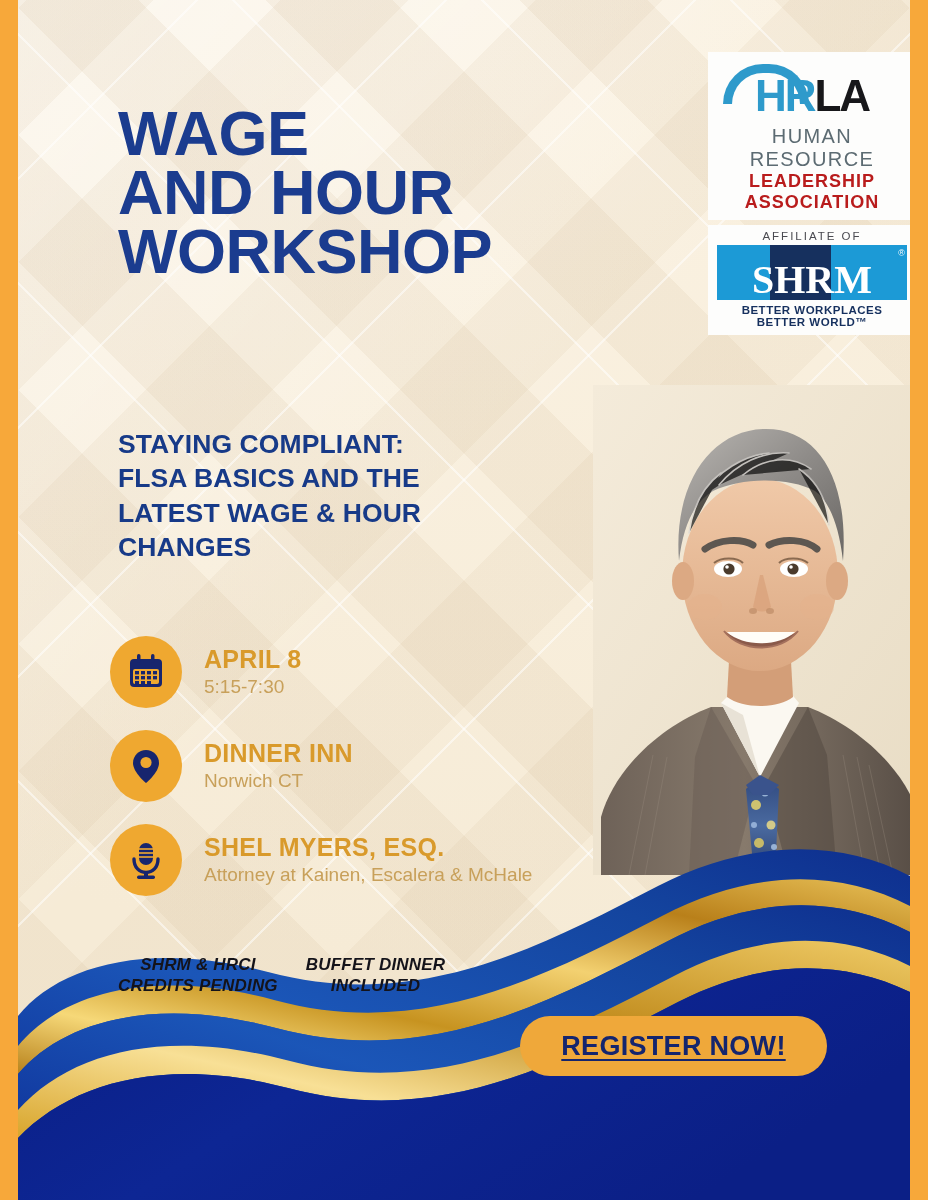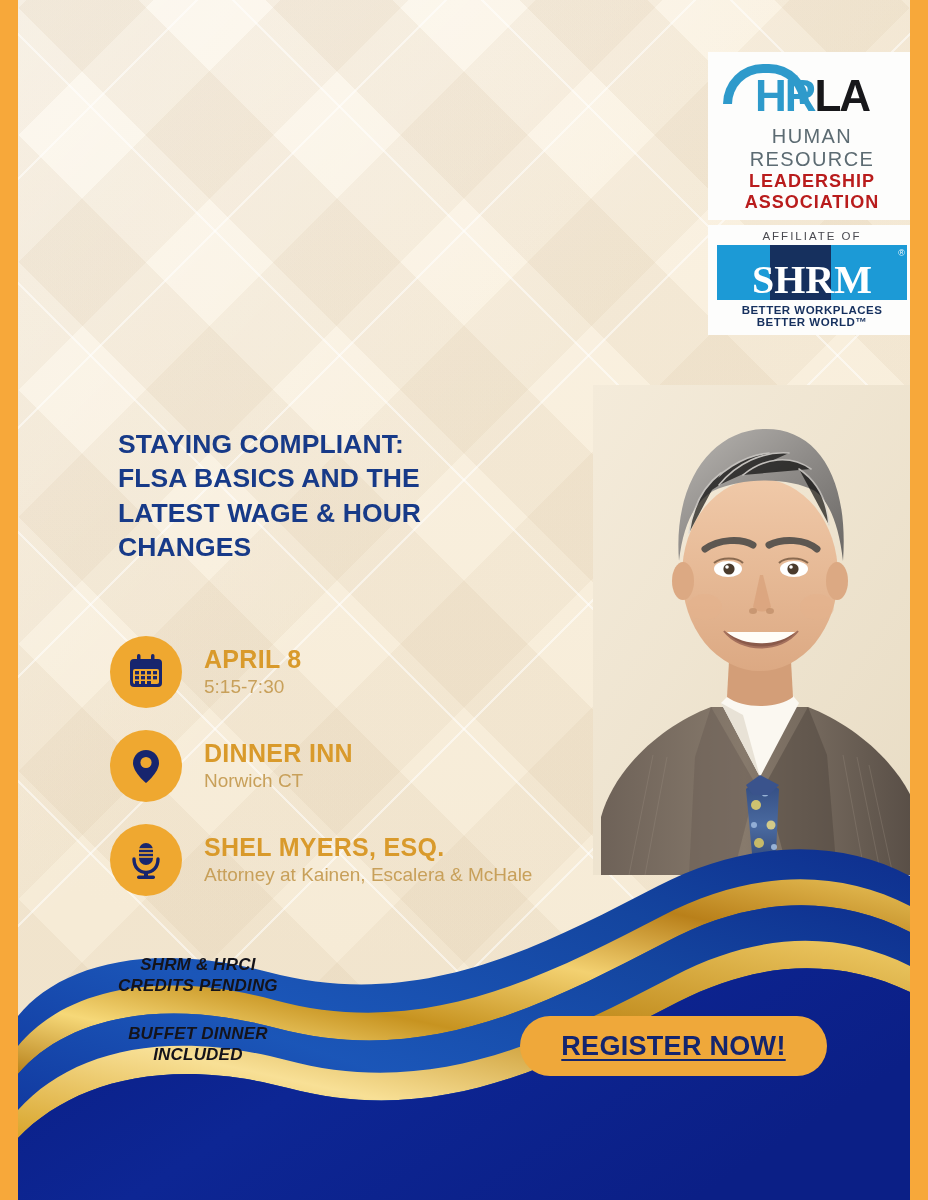--- a/index.html
+++ b/index.html
@@ -168,21 +168,21 @@
   
   .wave{
     position:absolute; left:0; top:820px;
     width:892px; height:380px;
   }
   .wave svg{ display:block; width:100%; height:100%; }
 
   
   .notes{
     position:absolute; left:100px; top:955px;
-    display:flex; gap:28px;flex-direction:column;
+    display:flex; gap:28px;
   }
   .note{
     font-size:17px; font-weight:bold; font-style:italic;
     color:#14131A; line-height:1.22;
     text-align:center; letter-spacing:.2px;
   }
   .note .ln{ display:block; }
 
   
   .register{
@@ -200,20 +200,25 @@
     text-decoration:underline;
     text-underline-offset:4px;
   }
 </style>
 </head>
 <body>
 
 <div id="flyer">
   <div class="canvas">
 
+    <div class="title">
+      <span class="ln">WAGE</span>
+      <span class="ln">AND HOUR</span>
+      <span class="ln">WORKSHOP</span>
+    </div>
 
     <div class="subtitle">
       <span class="ln">STAYING COMPLIANT:</span>
       <span class="ln">FLSA BASICS AND THE</span>
       <span class="ln">LATEST WAGE &amp; HOUR</span>
       <span class="ln">CHANGES</span>
     </div>
 
     <div class="logo-stack">
 

